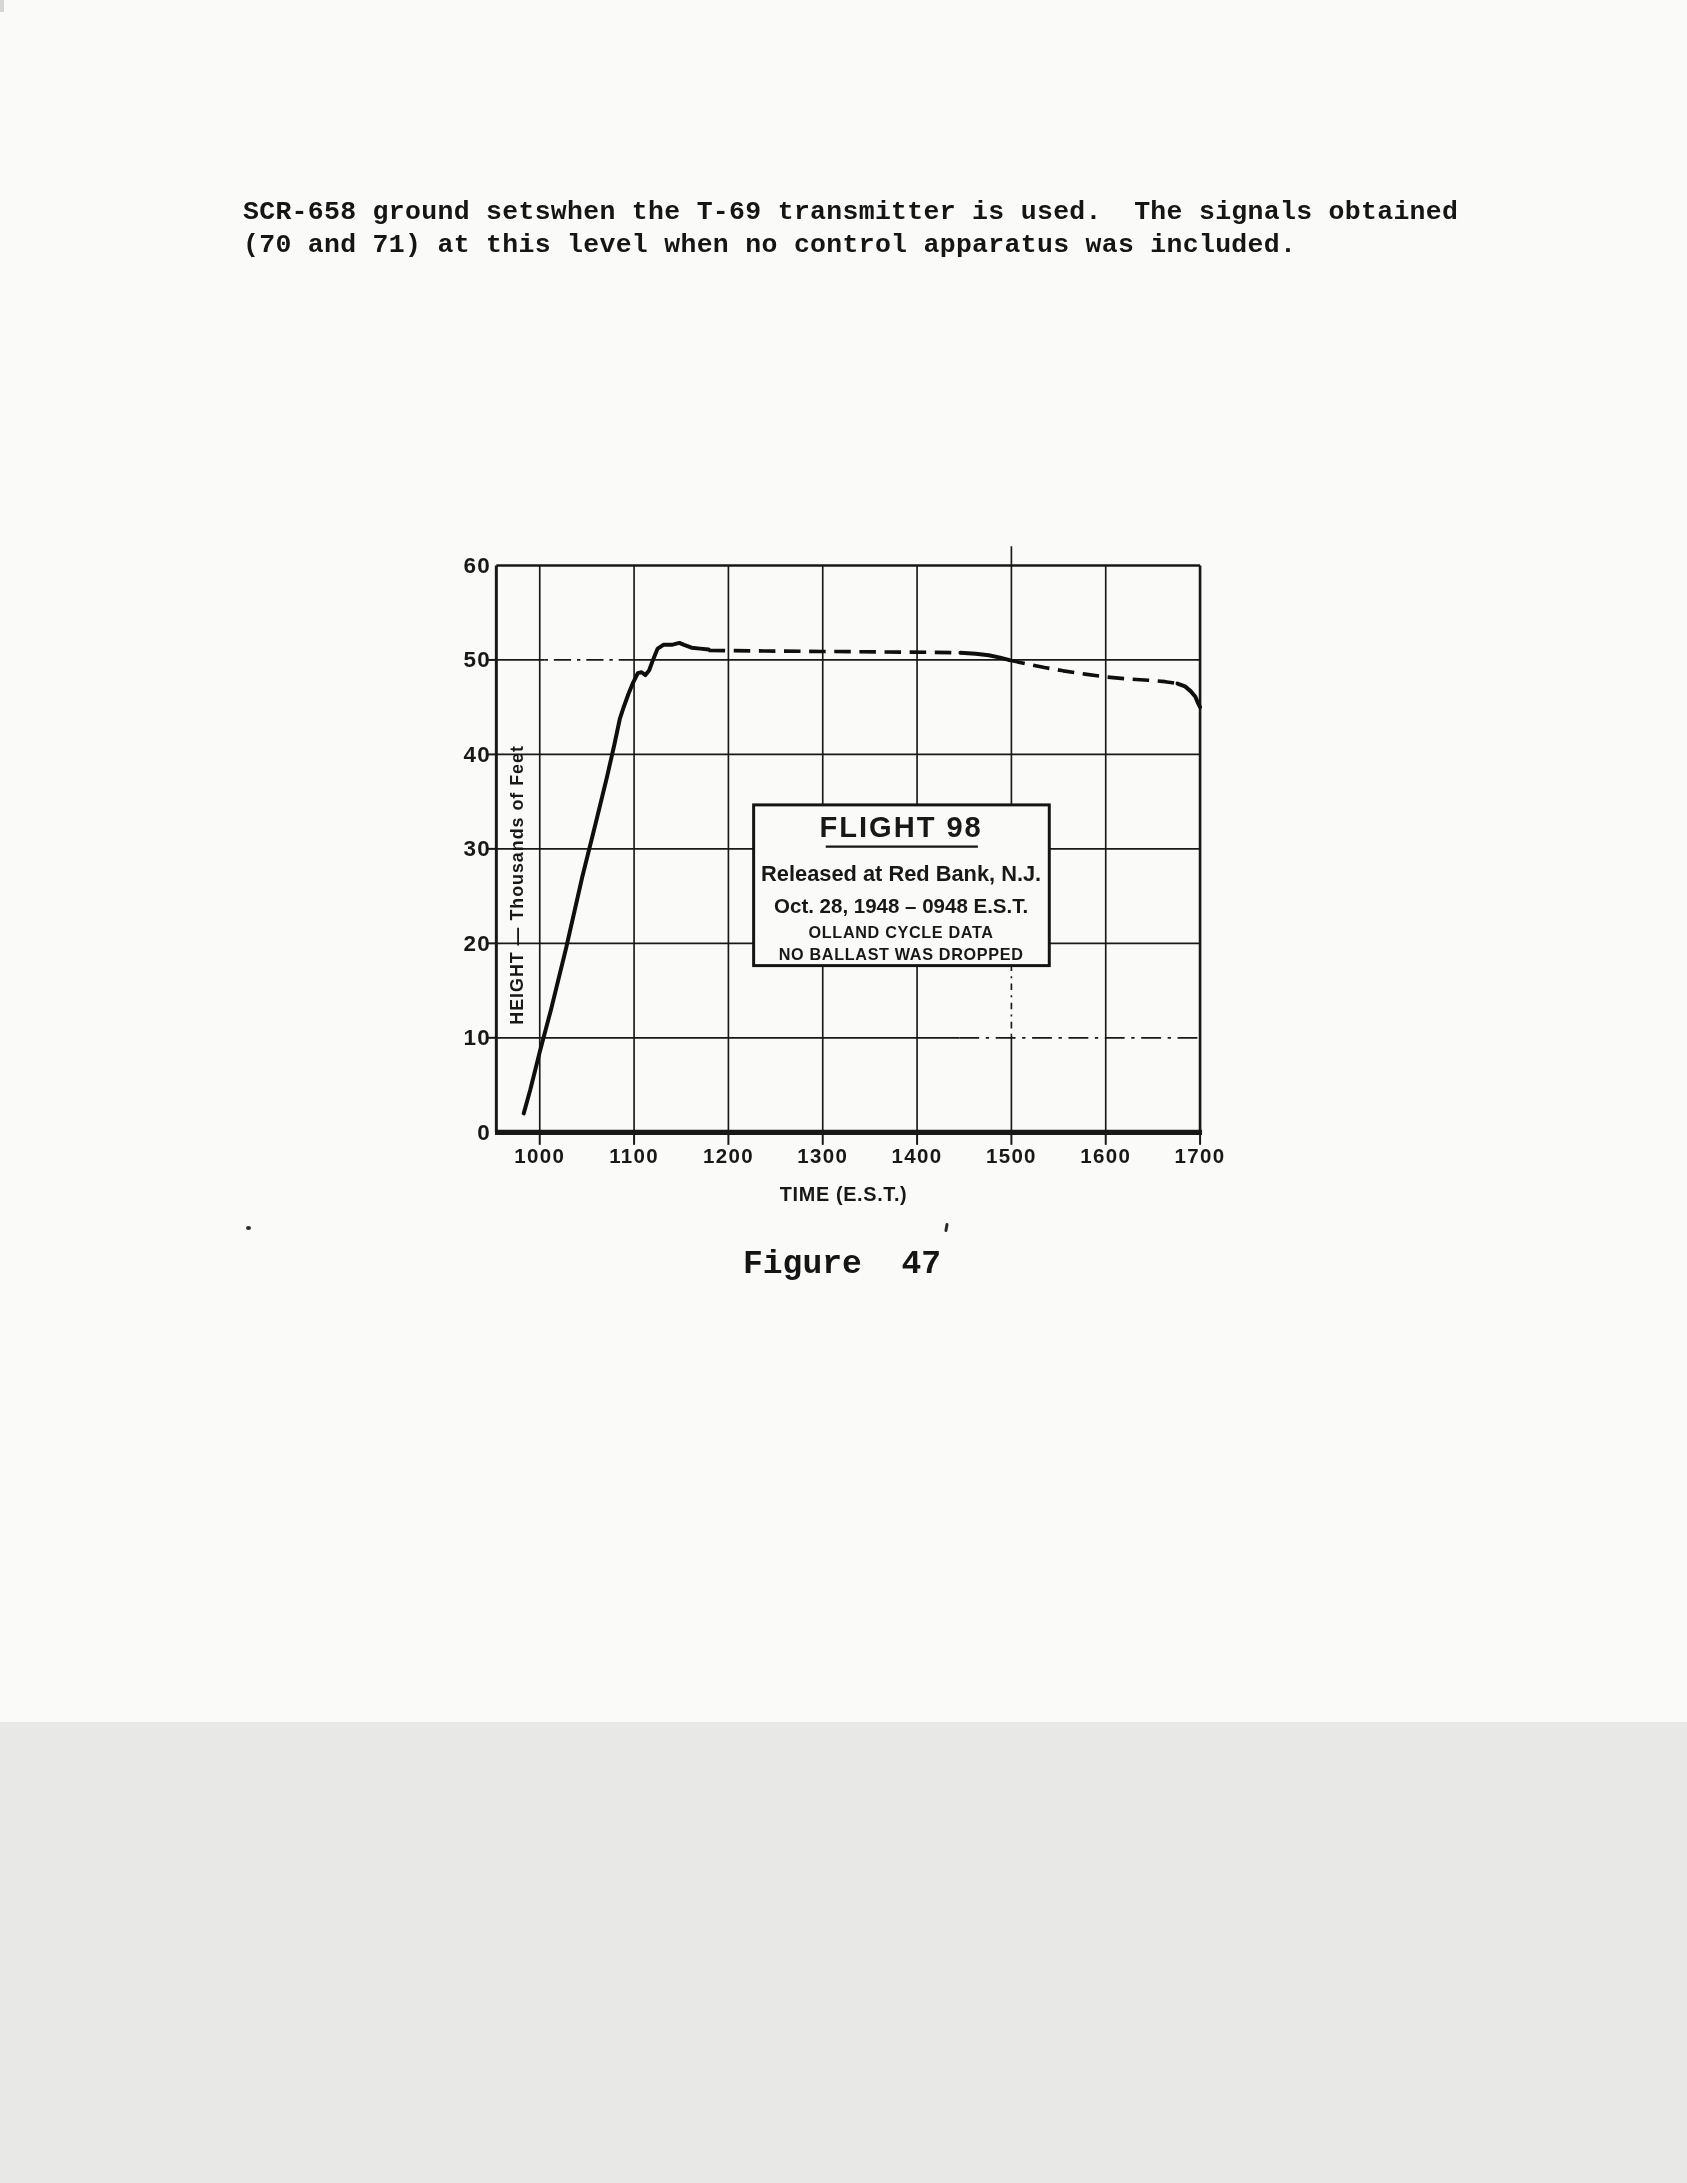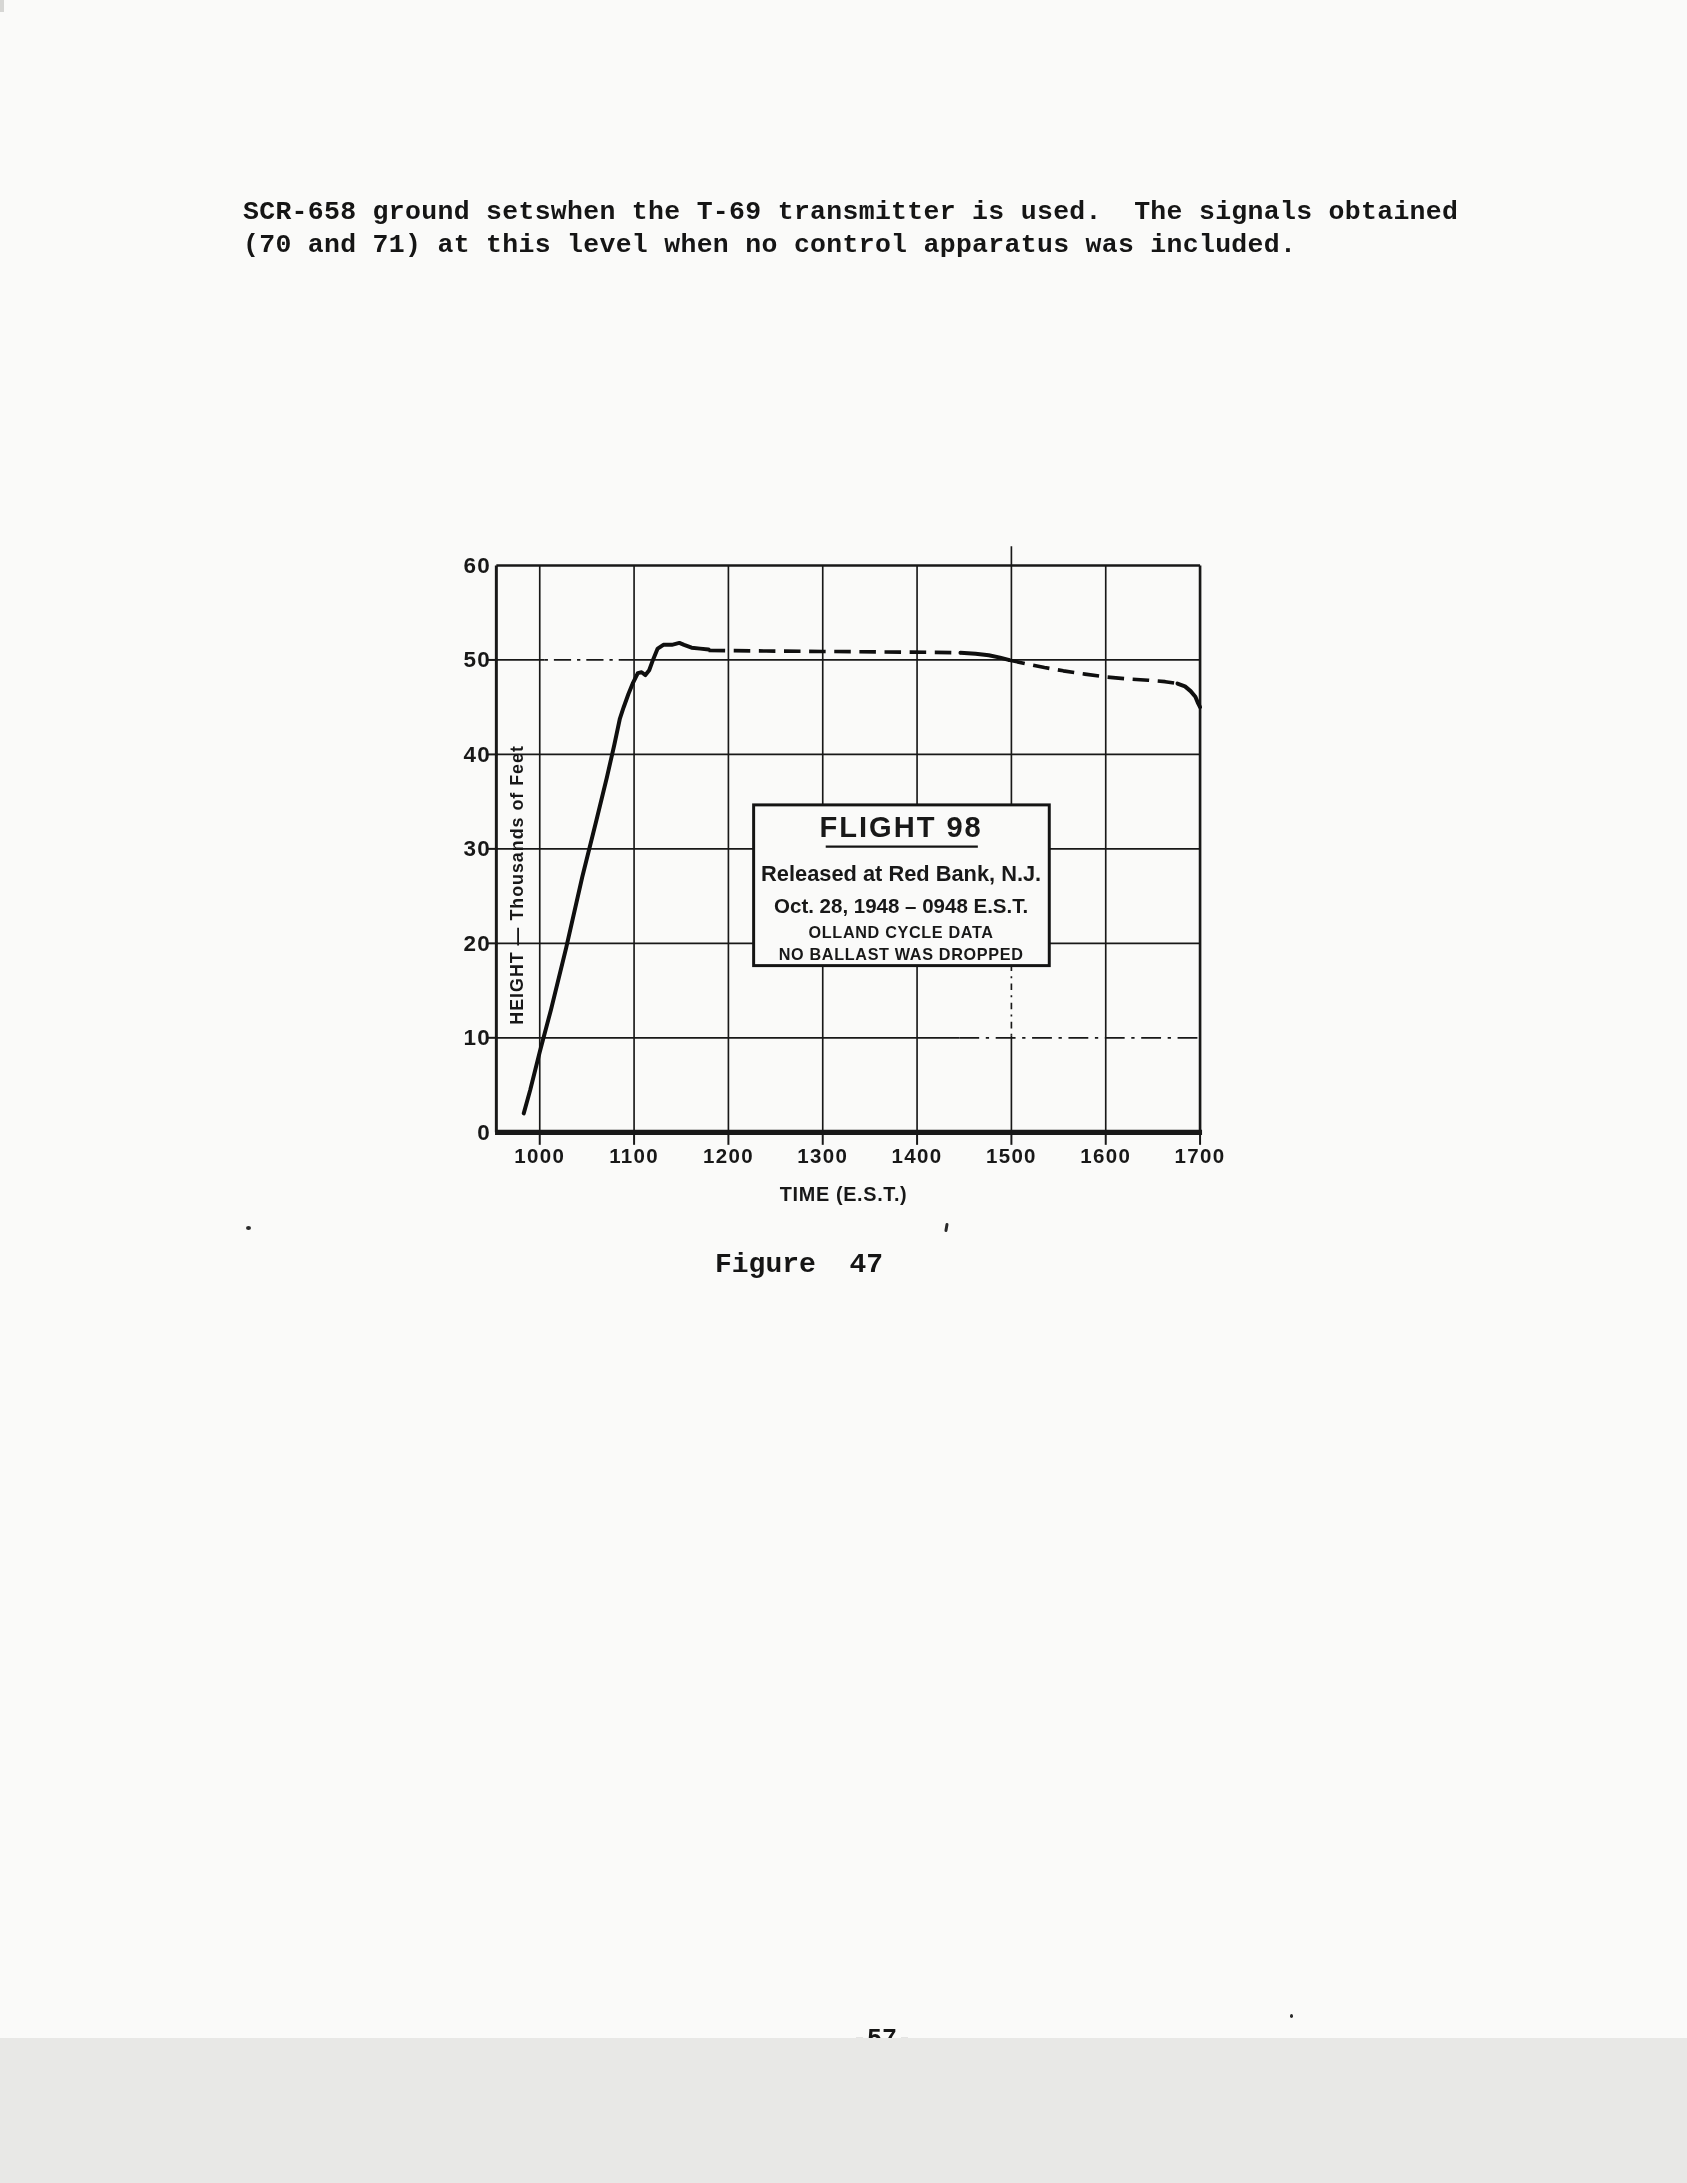--- a/index.html
+++ b/index.html
@@ -3,44 +3,44 @@
 <meta charset="utf-8">
 <style>
   html, body {
     margin: 0;
     padding: 0;
     background: #e8e8e6;
   }
   .page {
     position: relative;
     width: 1687px;
-    height: 2038px;
+    height: 1722px;
     background: #fafaf9;
     overflow: hidden;
     font-family: "Liberation Sans", sans-serif;
   }
   .typewriter {
     font-family: "Liberation Mono", "DejaVu Sans Mono", monospace;
     font-weight: bold;
     color: #151515;
     white-space: pre;
   }
   .paragraph {
     position: absolute;
     left: 243px;
     top: 196px;
     font-size: 26.5px;
     line-height: 33px;
     letter-spacing: 0.3px;
   }
   .figure-caption {
     position: absolute;
-    left: 715px;
+    left: 743px;
     top: 1250px;
-    font-size: 28px;
+    font-size: 33px;
     line-height: 29px;
   }
   .page-number {
     position: absolute;
     left: 852px;
     top: 2027px;
     font-size: 25px;
     line-height: 26.5px;
     font-family: Liberation Mono, monospace;
   }

